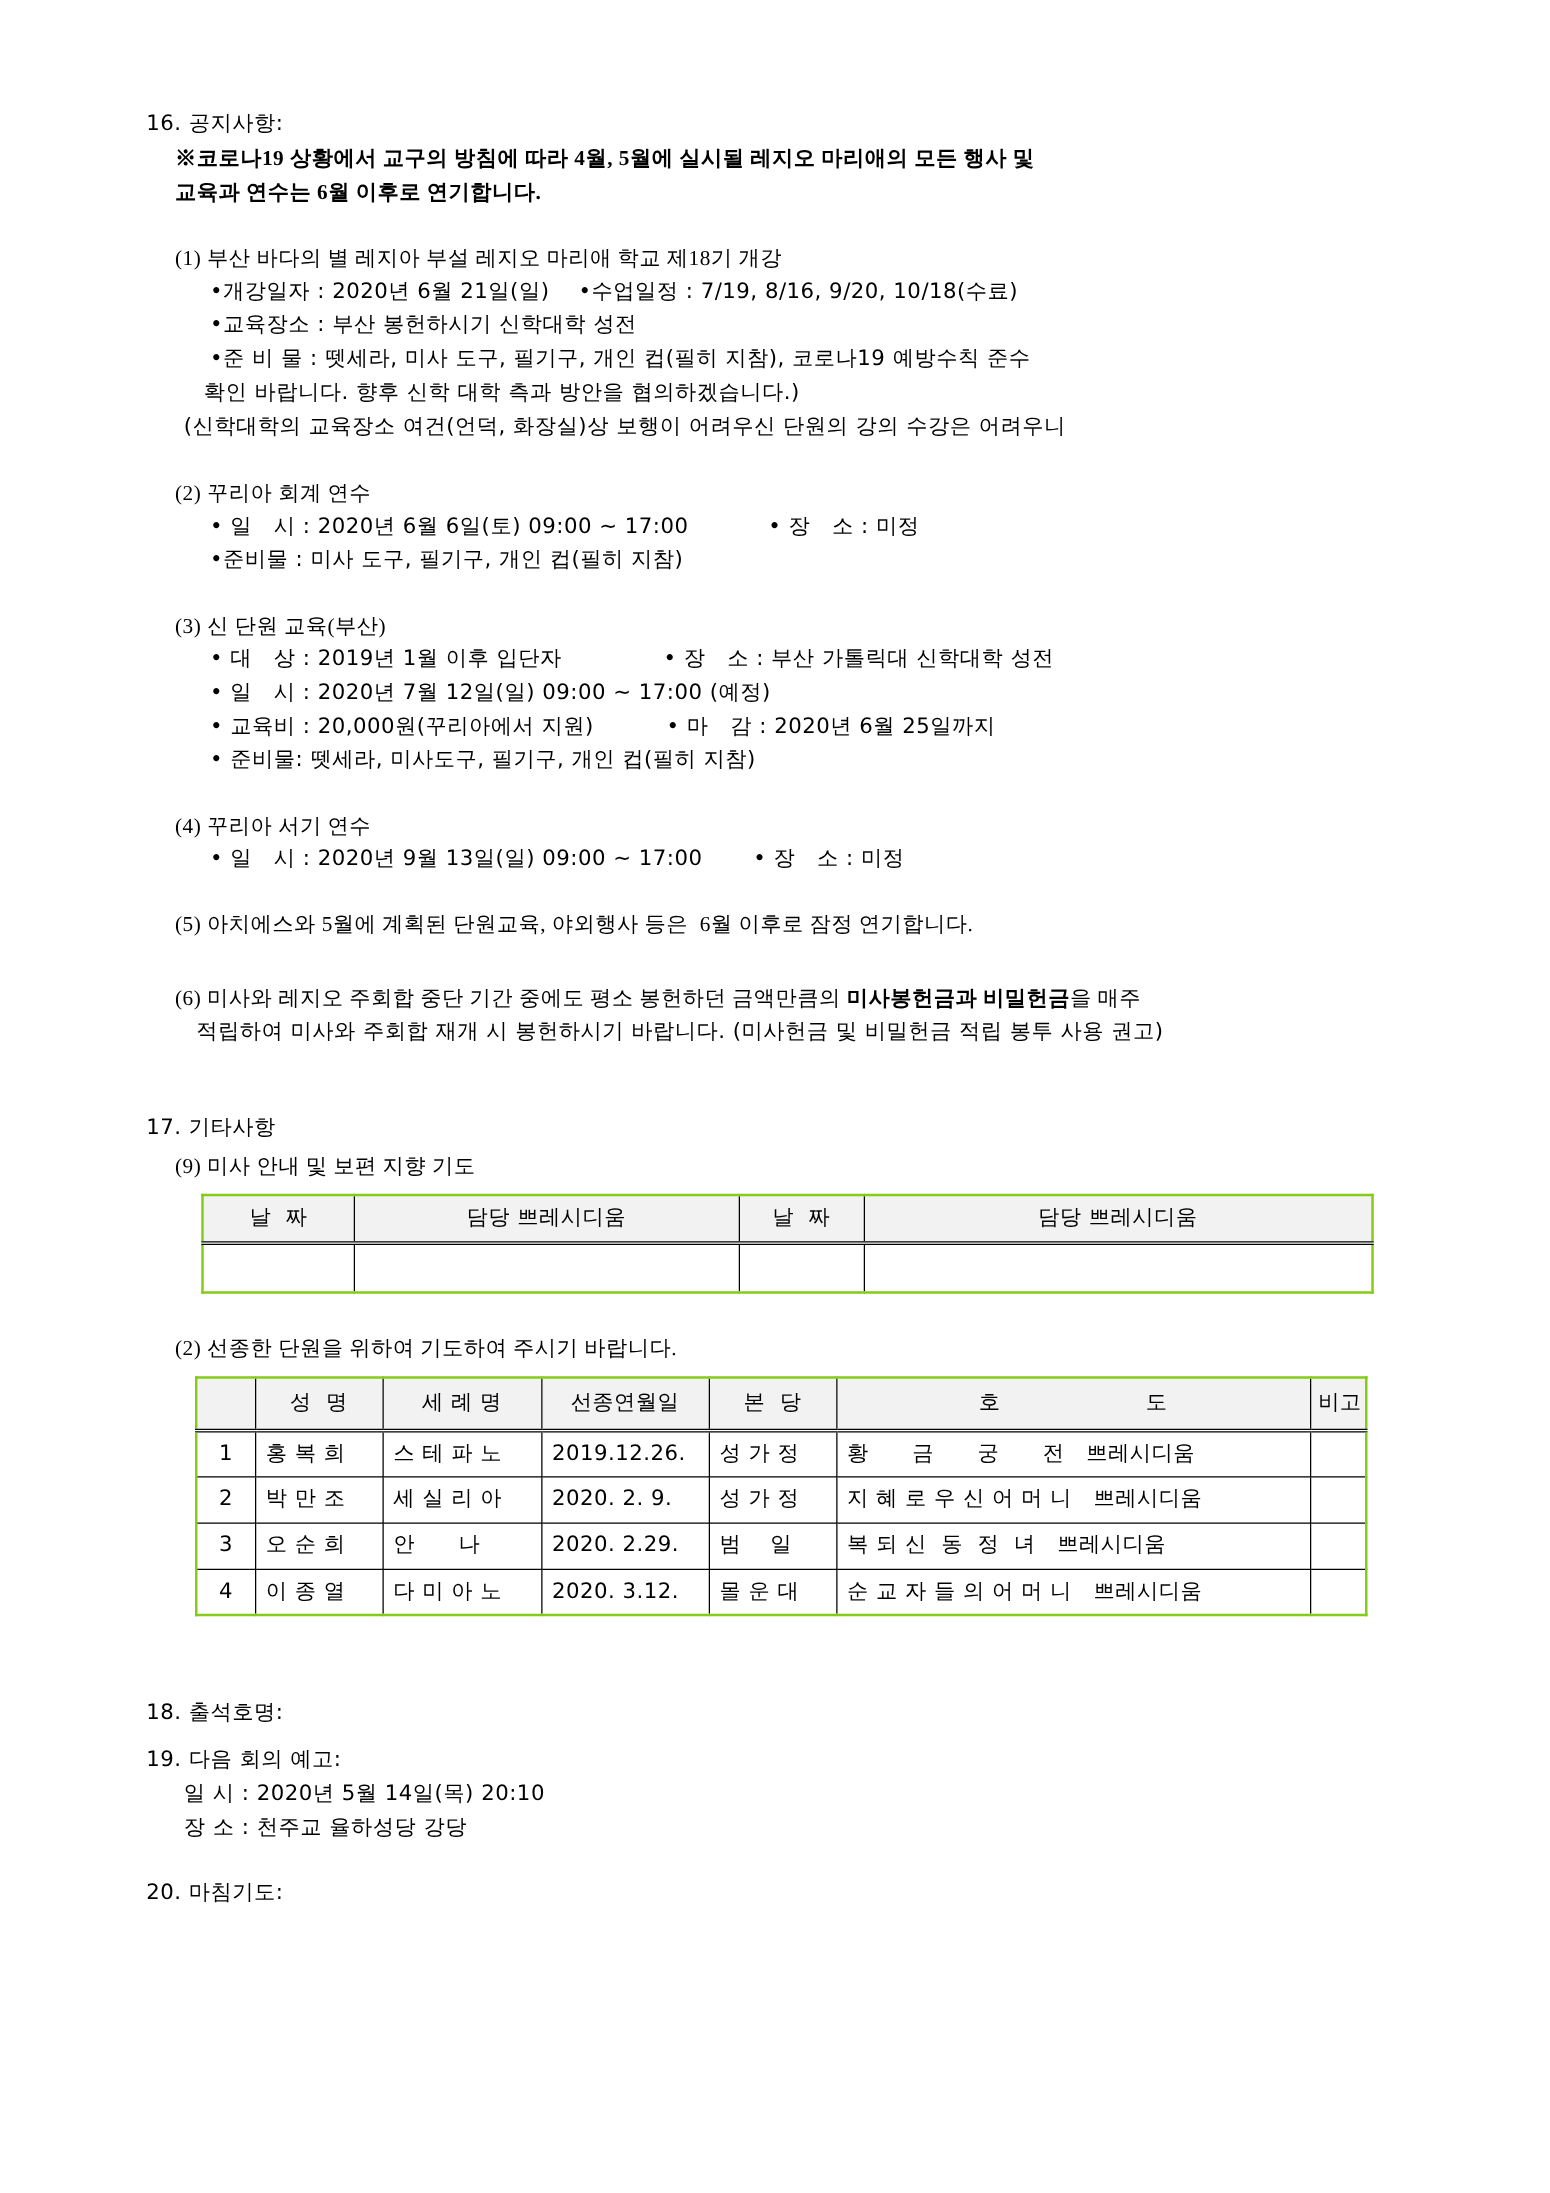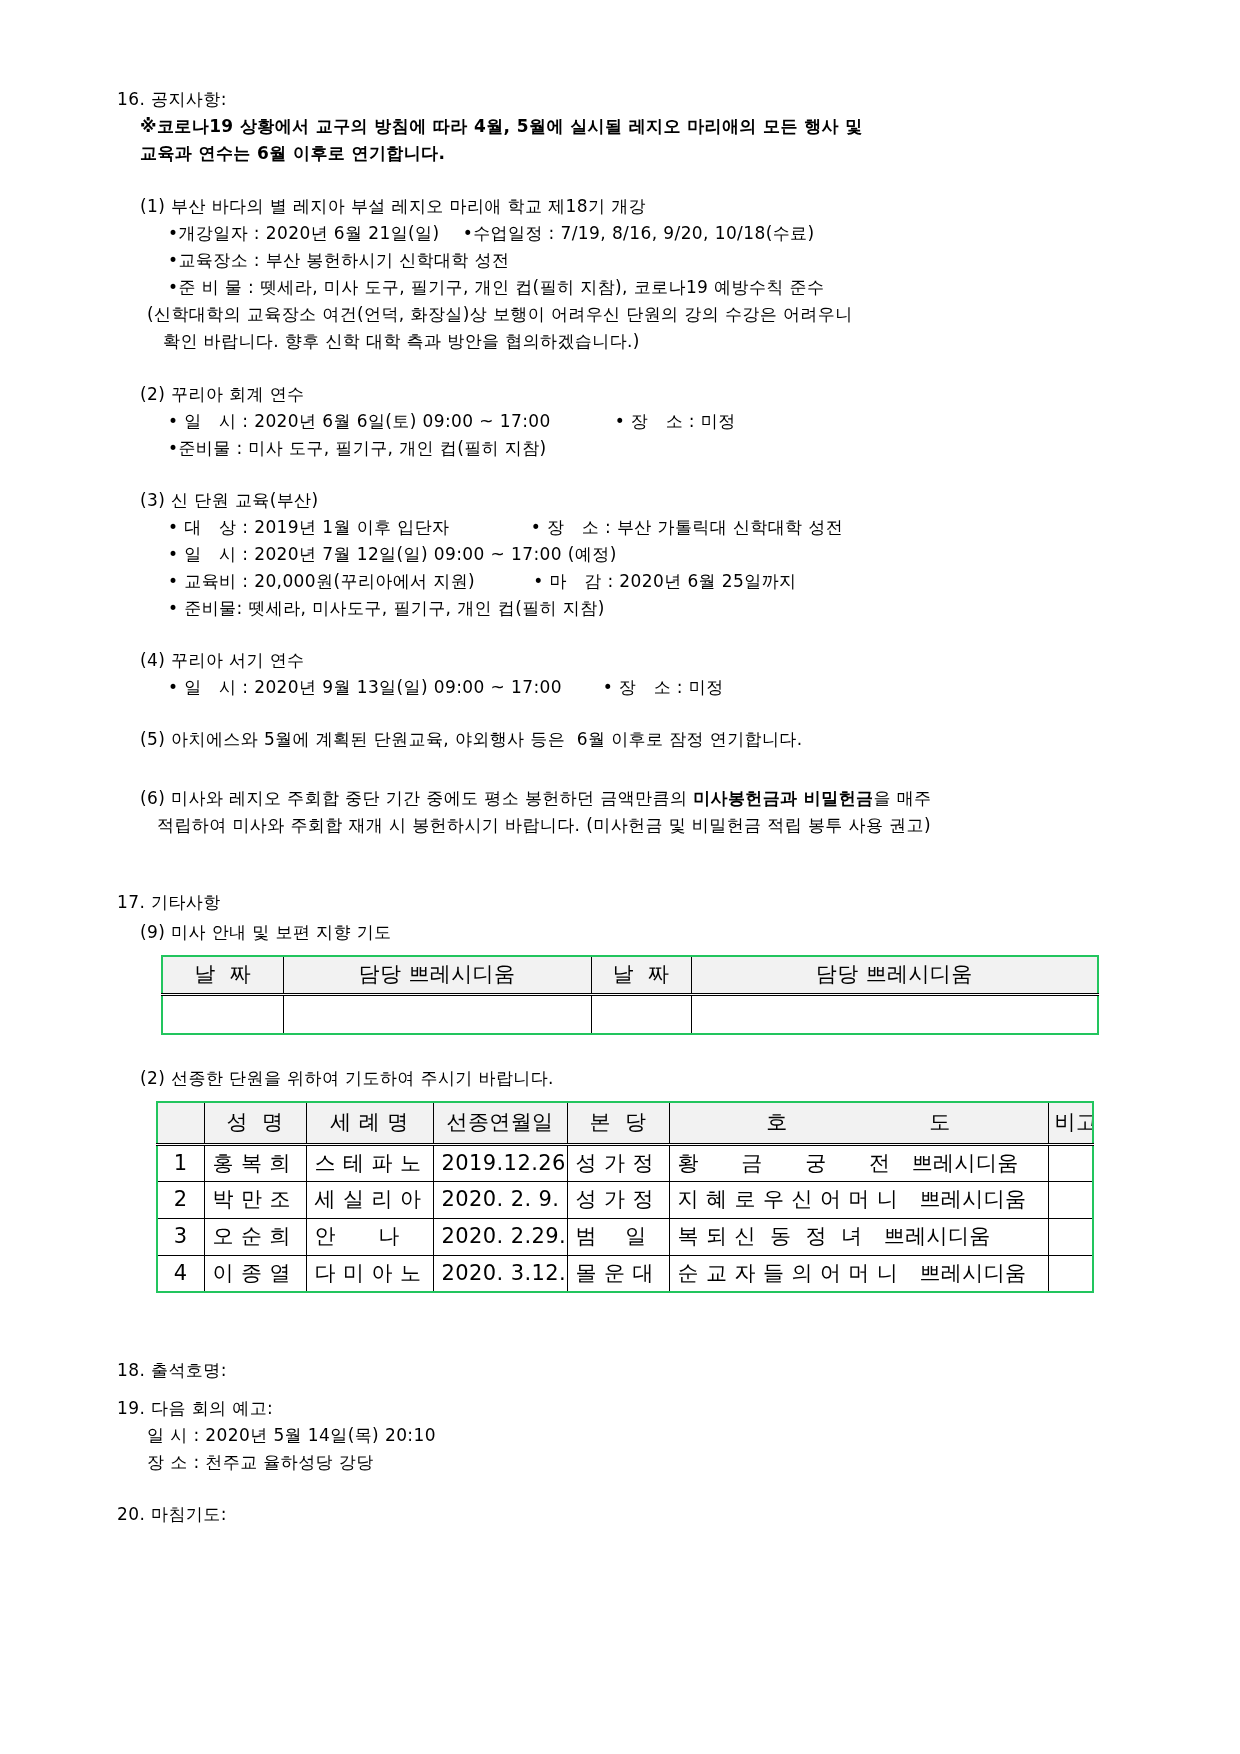--- a/index.html
+++ b/index.html
@@ -9,34 +9,34 @@
     background:#ffffff;
     color:#000;
     font-family:"DejaVu Sans", sans-serif;
     font-size:17px;
     line-height:27px;
     overflow:hidden;
   }
   .doc{padding:86px 70px 0 117px;}
   .line{white-space:pre-wrap;letter-spacing:0.4px;}
   .bold{font-weight:bold;}
-  .ml23{margin-left:23px;}
+  .ml23{margin-left:23px;font-family:Liberation Serif, serif;}
   .ml30{margin-left:30px;}
   .ml38{margin-left:51px;}
   .ml40{margin-left:40px;}
   .ml46{margin-left:46px;}
   .mt26{margin-top:26px;}
   .mt25{margin-top:25px;}
   .mt52{margin-top:32px;}
   .mt50{margin-top:50px;}
   table{
     border-collapse:collapse;
     table-layout:fixed;
-    border:2px solid #22c55e;
-    font-size:21px;
+    border:2px solid #84cc16;
+    font-size:17px;
   }
   th,td{
     border:1px solid #000;
     padding:0 6px;
     white-space:pre;
     overflow:hidden;
     letter-spacing:0.4px;
     font-weight:normal;
   }
   thead th{
@@ -60,22 +60,22 @@
   <div class="doc">
 
     <div class="line">16. 공지사항:</div>
     <div class="line bold ml23">※코로나19 상황에서 교구의 방침에 따라 4월, 5월에 실시될 레지오 마리애의 모든 행사 및</div>
     <div class="line bold ml23">교육과 연수는 6월 이후로 연기합니다.</div>
 
     <div class="line ml23 mt26">(1) 부산 바다의 별 레지아 부설 레지오 마리애 학교 제18기 개강</div>
     <div class="line ml38">•개강일자 : 2020년 6월 21일(일)    •수업일정 : 7/19, 8/16, 9/20, 10/18(수료)</div>
     <div class="line ml38">•교육장소 : 부산 봉헌하시기 신학대학 성전</div>
     <div class="line ml38">•준 비 물 : 뗏세라, 미사 도구, 필기구, 개인 컵(필히 지참), 코로나19 예방수칙 준수</div>
+    <div class="line ml46">확인 바랍니다. 향후 신학 대학 측과 방안을 협의하겠습니다.)</div>
     <div class="line ml30">(신학대학의 교육장소 여건(언덕, 화장실)상 보행이 어려우신 단원의 강의 수강은 어려우니</div>
-    <div class="line ml46">확인 바랍니다. 향후 신학 대학 측과 방안을 협의하겠습니다.)</div>
 
     <div class="line ml23 mt26">(2) 꾸리아 회계 연수</div>
     <div class="line ml38">• 일   시 : 2020년 6월 6일(토) 09:00 ~ 17:00           • 장   소 : 미정</div>
     <div class="line ml38">•준비물 : 미사 도구, 필기구, 개인 컵(필히 지참)</div>
 
     <div class="line ml23 mt25">(3) 신 단원 교육(부산)</div>
     <div class="line ml38">• 대   상 : 2019년 1월 이후 입단자              • 장   소 : 부산 가톨릭대 신학대학 성전</div>
     <div class="line ml38">• 일   시 : 2020년 7월 12일(일) 09:00 ~ 17:00 (예정)</div>
     <div class="line ml38">• 교육비 : 20,000원(꾸리아에서 지원)          • 마   감 : 2020년 6월 25일까지</div>
     <div class="line ml38">• 준비물: 뗏세라, 미사도구, 필기구, 개인 컵(필히 지참)</div>

